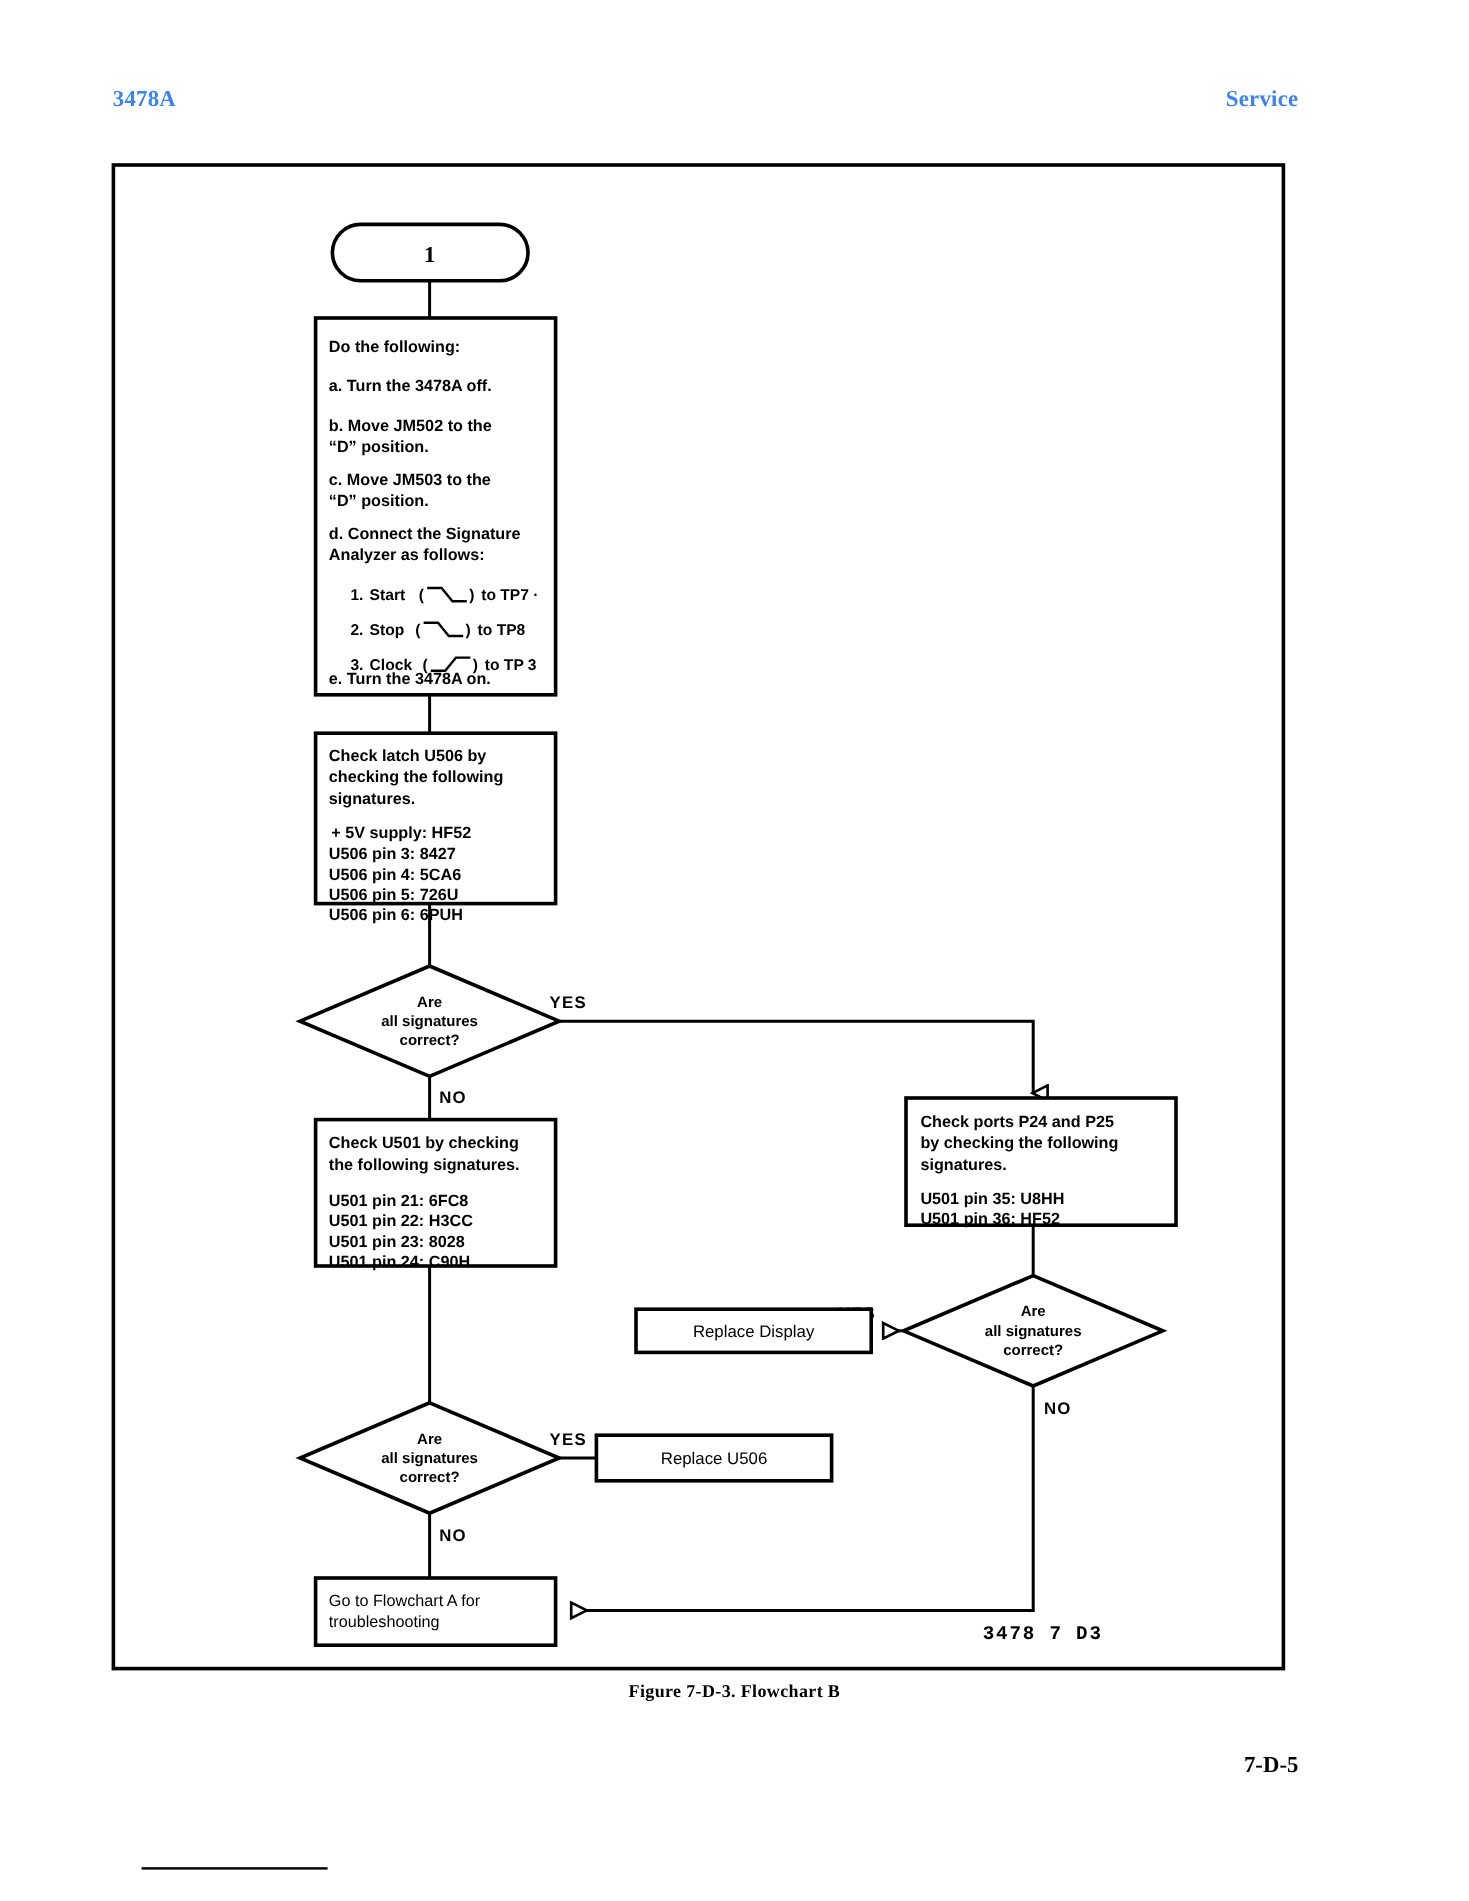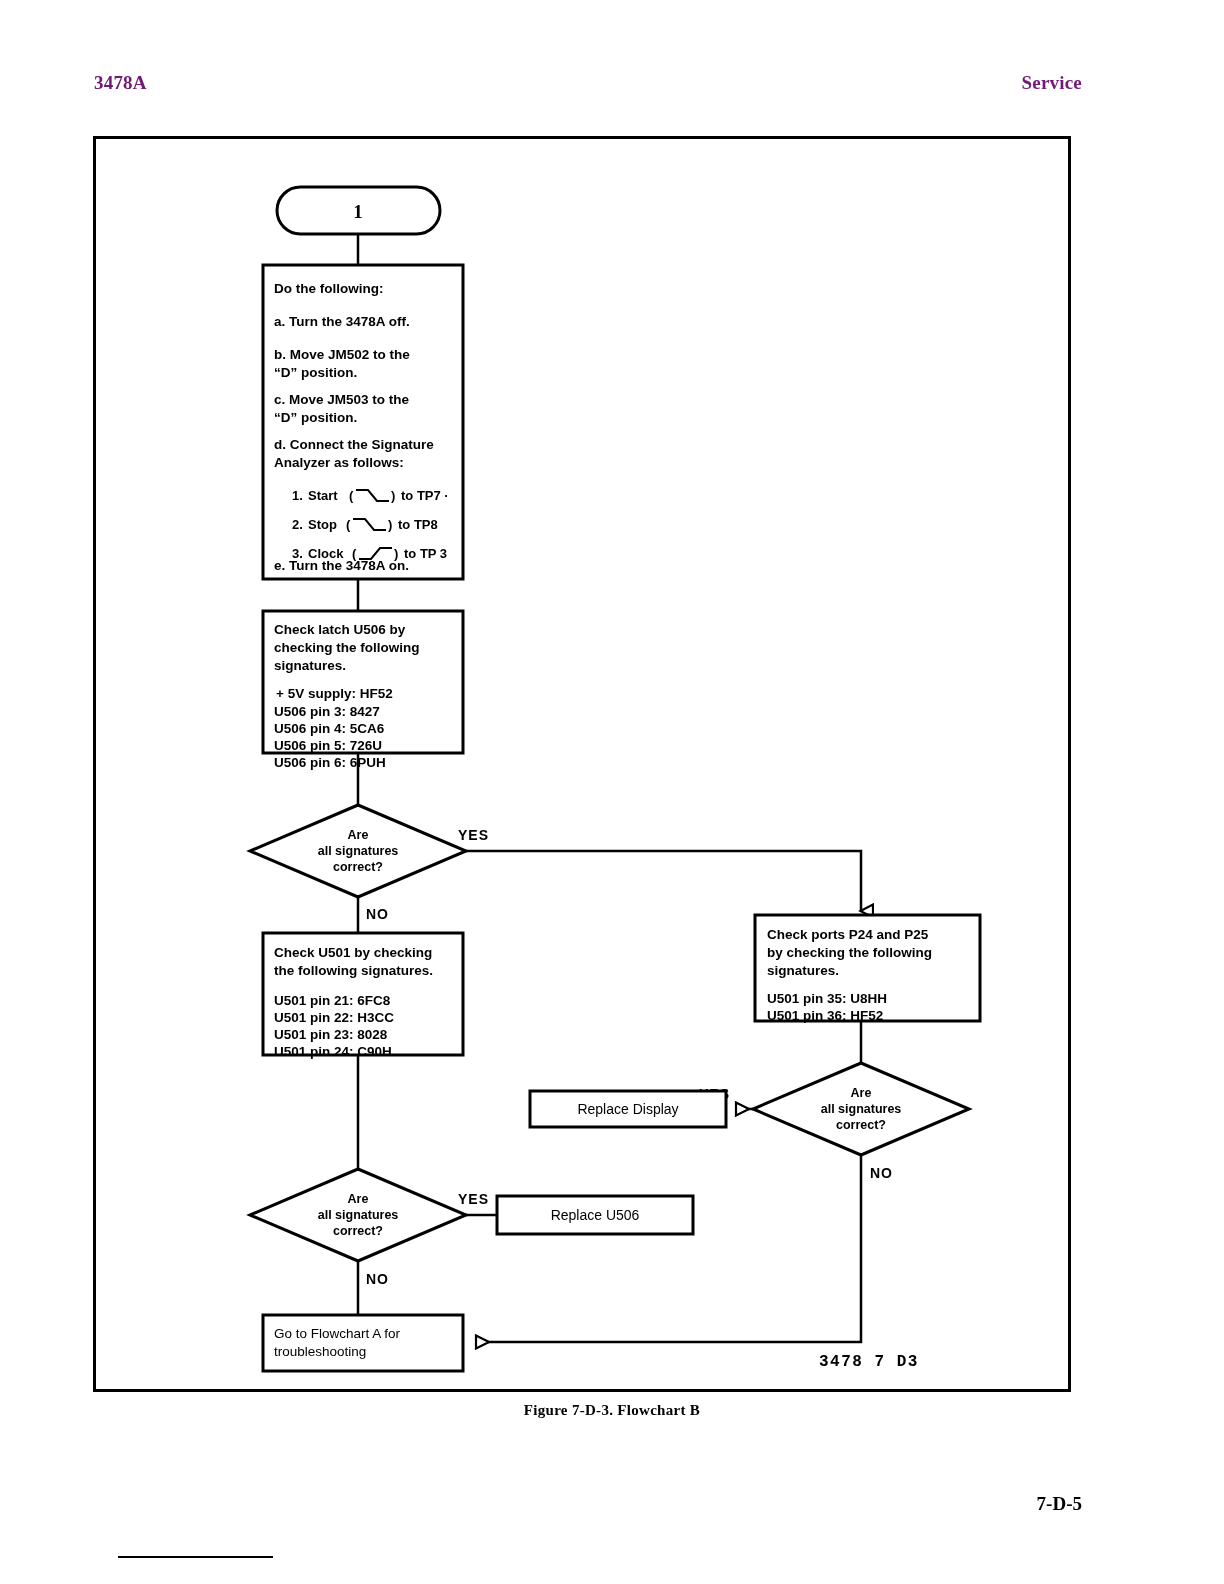--- a/index.html
+++ b/index.html
@@ -18,21 +18,21 @@
   }
 
   
   .runhead {
     position: absolute;
     top: 72px;
     font-family: "Liberation Serif", serif;
     font-weight: bold;
     font-size: 19px;
     letter-spacing: 0.2px;
-    color: #701a75;
+    color: #3b82f6;
   }
   .runhead-left  { left: 94px; }
   .runhead-right { right: 142px; }
 
   
   .figure-frame {
     position: absolute;
     left: 93px;
     top: 136px;
     width: 978px;
@@ -120,21 +120,20 @@
     font-size: 15px;
     letter-spacing: 0.3px;
   }
   .folio {
     position: absolute;
     top: 1461px;
     right: 142px;
     font-family: "Liberation Serif", serif;
     font-weight: bold;
     font-size: 19px;
-    margin-top: 32px;
   }
   .bottom-rule {
     position: absolute;
     left: 118px;
     top: 1556px;
     width: 155px;
     height: 2px;
     background: #000;
   }
 </style>

